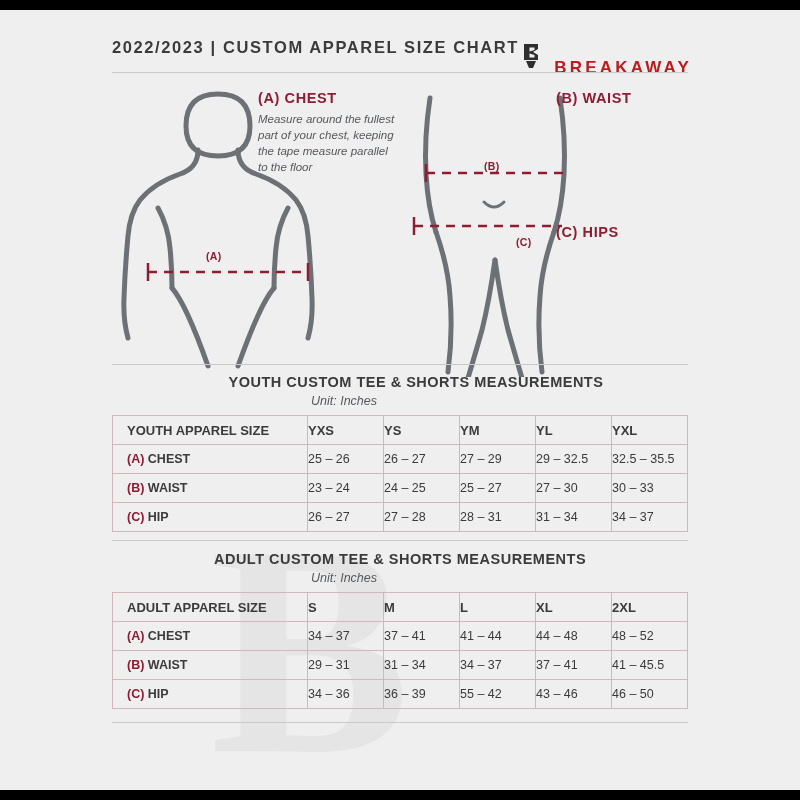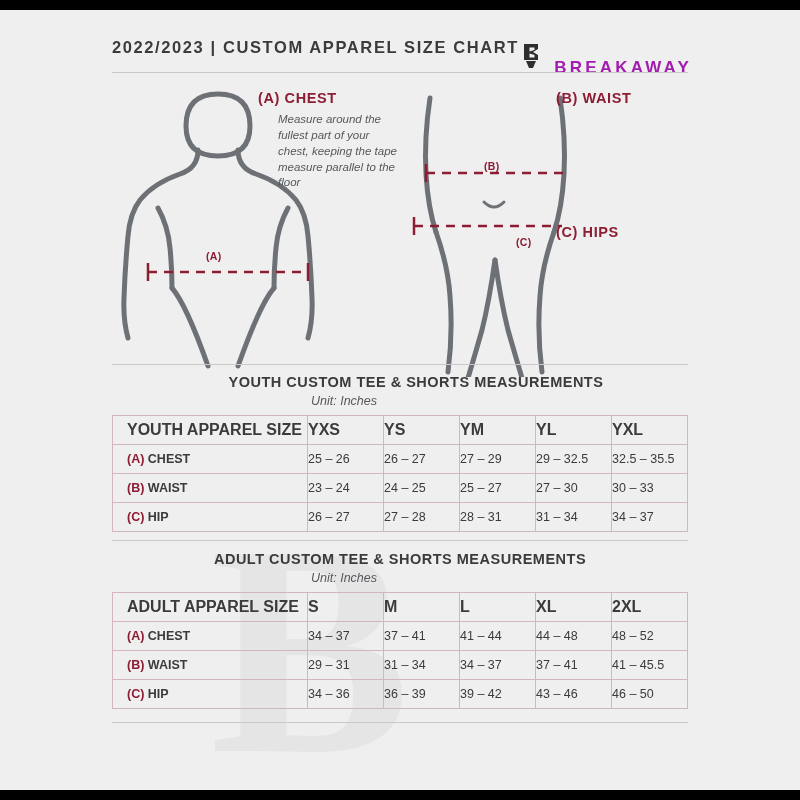--- a/index.html
+++ b/index.html
@@ -81,21 +81,21 @@
   }
   .brand-mark {
     width: 22px; height: 28px;
     position: relative;
     color: #2e2e2e;
   }
   .brand-name {
     font-size: 17px;
     font-weight: bold;
     letter-spacing: 3.2px;
-    color: #a21caf;
+    color: #b91c1c;
     margin-top: 24px;
   }
   .rule {
     position: absolute;
     left: 112px;
     width: 576px;
     height: 1px;
     background: #c9c9c9;
   }
   .rule-top { top: 62px; }
@@ -118,21 +118,20 @@
     font-weight: bold;
     letter-spacing: 0.6px;
     color: #8c1d33;
     margin-bottom: 6px;
   }
   .callout-body {
     font-size: 11.5px;
     font-style: italic;
     line-height: 1.38;
     color: #55585c;
-    margin-left: 20px;
   }
   .c-chest { left: 258px; top: 18px; width: 140px; }
   .c-waist { left: 556px; top: 18px; width: 140px; }
   .c-hips  { left: 556px; top: 152px; width: 140px; }
 
   .tag {
     position: absolute;
     font-size: 10.5px;
     font-weight: bold;
     color: #8c1d33;
@@ -175,21 +174,21 @@
   }
   table.size-table th.rowhead,
   table.size-table td.rowhead {
     text-align: left;
     padding-left: 14px;
     font-weight: bold;
     width: 180px;
   }
   table.size-table th {
     font-weight: bold;
-    font-size: 16px;
+    font-size: 13px;
   }
   table.size-table td {
     font-weight: normal;
   }
   .lbl { color: #8c1d33; }
   .row-label-text { color: #3b3b3b; }
 </style>
 </head>
 <body>
 
@@ -376,21 +375,21 @@
             <td>37 – 41</td>
             <td>41 – 45.5</td>
           </tr>
           <tr>
             <td class="rowhead">
               <span class="lbl">(C) </span>
               <span class="row-label-text">HIP</span>
             </td>
             <td>34 – 36</td>
             <td>36 – 39</td>
-            <td>39 – 42</td>
+            <td>55 – 42</td>
             <td>43 – 46</td>
             <td>46 – 50</td>
           </tr>
         </tbody>
       </table>
 
       <div class="rule" style="top:712px;"></div>
 
     </div>
   </div>

